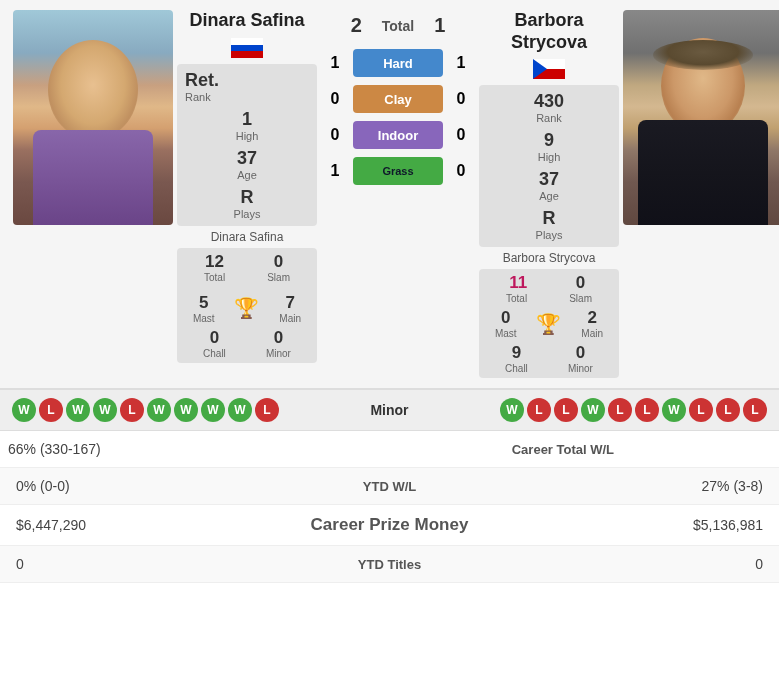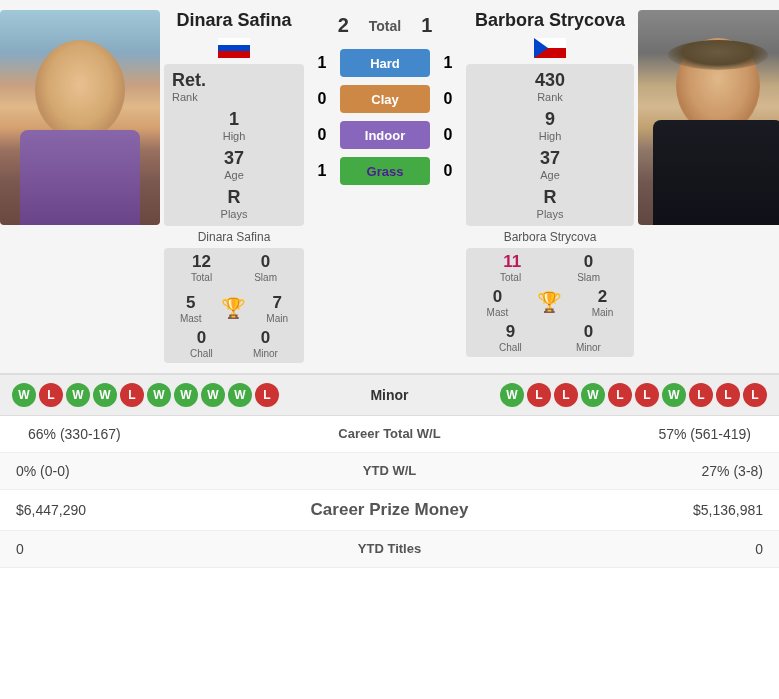--- a/index.html
+++ b/index.html
@@ -25,21 +25,21 @@
     .flag-cz {
       width: 32px;
       height: 20px;
     }
   </style>
 </head>
 <body>
 
 <div class="main-container">
 
-  <div style="display:flex; background:#f5f5f5; padding:10px 0; gap:4px; align-items:flex-start;">
+  <div style="display:flex; background:#f5f5f5; padding:10px 13px; gap:4px; align-items:flex-start;">
 
     <div style="width:160px; height:215px; border-radius:4px; overflow:hidden; flex-shrink:0;">
       <div style="width:100%; height:100%; background: linear-gradient(180deg, #a0c8d8 0%, #88aac0 20%, #c8a080 35%, #e0b888 45%, #d4a070 55%, #9a7060 65%, #7a5850 80%, #6a4840 100%); position:relative;">
 
         <div style="position:absolute; top:30px; left:35px; width:90px; height:100px; background: radial-gradient(ellipse at 50% 45%, #e8c090 0%, #d4a870 50%, #c09060 70%, transparent 90%); border-radius:50%;"></div>
         <div style="position:absolute; top:120px; left:20px; width:120px; height:95px; background: linear-gradient(180deg, #8866aa 0%, #7a5599 50%, #6a4488 100%); border-radius:8px 8px 0 0;"></div>
       </div>
     </div>
 
     <div style="display:flex; flex-direction:column; align-items:center; width:140px; flex-shrink:0;">
@@ -139,27 +139,27 @@
         <span style="font-size:16px; font-weight:bold; width:20px; text-align:center;">0</span>
         <div style="width:90px; height:28px; background:#8866bb; border-radius:4px; display:flex; align-items:center; justify-content:center;">
           <span style="color:white; font-size:13px; font-weight:bold;">Indoor</span>
         </div>
         <span style="font-size:16px; font-weight:bold; width:20px; text-align:center;">0</span>
       </div>
 
       <div style="display:flex; align-items:center; gap:8px;">
         <span style="font-size:16px; font-weight:bold; width:20px; text-align:center;">1</span>
         <div style="width:90px; height:28px; background:#44aa44; border-radius:4px; display:flex; align-items:center; justify-content:center;">
-          <span style="color:#4c1d95; font-size:13px; font-weight:bold;">Grass</span>
-        </div>
-        <span style="font-size:16px; font-weight:bold; width:20px; text-align:center;">0</span>
-      </div>
-    </div>
-
-    <div style="display:flex; flex-direction:column; align-items:center; width:168px; flex-shrink:0;">
+          <span style="color:#0f172a; font-size:11px; font-weight:bold;">Grass</span>
+        </div>
+        <span style="font-size:16px; font-weight:bold; width:20px; text-align:center;">0</span>
+      </div>
+    </div>
+
+    <div style="display:flex; flex-direction:column; align-items:center; width:140px; flex-shrink:0;">
       <div style="font-size:18px; font-weight:bold; color:#222; text-align:center; margin-bottom:6px; line-height:1.2;">Barbora Strycova</div>
 
       <svg class="flag-cz" viewBox="0 0 32 20">
         <rect width="32" height="10" fill="#ffffff"></rect>
         <rect y="10" width="32" height="10" fill="#cc0000"></rect>
         <polygon points="0,0 14,10 0,20" fill="#0044cc"></polygon>
       </svg>
 
       <div style="background:#e0e0e0; border-radius:4px; padding:6px 8px; width:100%; margin-top:6px;">
         <div style="text-align:center; margin-bottom:6px;">
@@ -253,24 +253,23 @@
         <div style="width: 24px; height: 24px; border-radius: 50%; background: rgb(204, 51, 51); color: white; font-size: 12px; font-weight: bold; display: flex; align-items: center; justify-content: center;">L</div>
         <div style="width: 24px; height: 24px; border-radius: 50%; background: rgb(68, 170, 68); color: white; font-size: 12px; font-weight: bold; display: flex; align-items: center; justify-content: center;">W</div>
         <div style="width: 24px; height: 24px; border-radius: 50%; background: rgb(204, 51, 51); color: white; font-size: 12px; font-weight: bold; display: flex; align-items: center; justify-content: center;">L</div>
         <div style="width: 24px; height: 24px; border-radius: 50%; background: rgb(204, 51, 51); color: white; font-size: 12px; font-weight: bold; display: flex; align-items: center; justify-content: center;">L</div>
         <div style="width: 24px; height: 24px; border-radius: 50%; background: rgb(204, 51, 51); color: white; font-size: 12px; font-weight: bold; display: flex; align-items: center; justify-content: center;">L</div>
       </div>
   </div>
 
   <div>
 
-    <div style="display:flex; align-items:center; padding:10px 28px; background:#ffffff; border-bottom:1px solid #eeeeee;">
+    <div style="display:flex; align-items:center; padding:10px 8px; background:#ffffff; border-bottom:1px solid #eeeeee;">
       <div style="flex:1; text-align:left; font-size:14px; color:#444;">66% (330-167)</div>
       <div style="flex:1.2; text-align:center; font-size:13px; font-weight:bold; color:#555;">Career Total W/L</div>
-      <div style="flex:1; text-align:right; font-size:14px; color:#444;">57% (561-419)</div>
     </div>
 
     <div style="display:flex; align-items:center; padding:10px 16px; background:#f9f9f9; border-bottom:1px solid #eeeeee;">
       <div style="flex:1; text-align:left; font-size:14px; color:#444;">0% (0-0)</div>
       <div style="flex:1.2; text-align:center; font-size:13px; font-weight:bold; color:#555;">YTD W/L</div>
       <div style="flex:1; text-align:right; font-size:14px; color:#444;">27% (3-8)</div>
     </div>
 
     <div style="display:flex; align-items:center; padding:10px 16px; background:#ffffff; border-bottom:1px solid #eeeeee;">
       <div style="flex:1; text-align:left; font-size:14px; color:#444;">$6,447,290</div>

